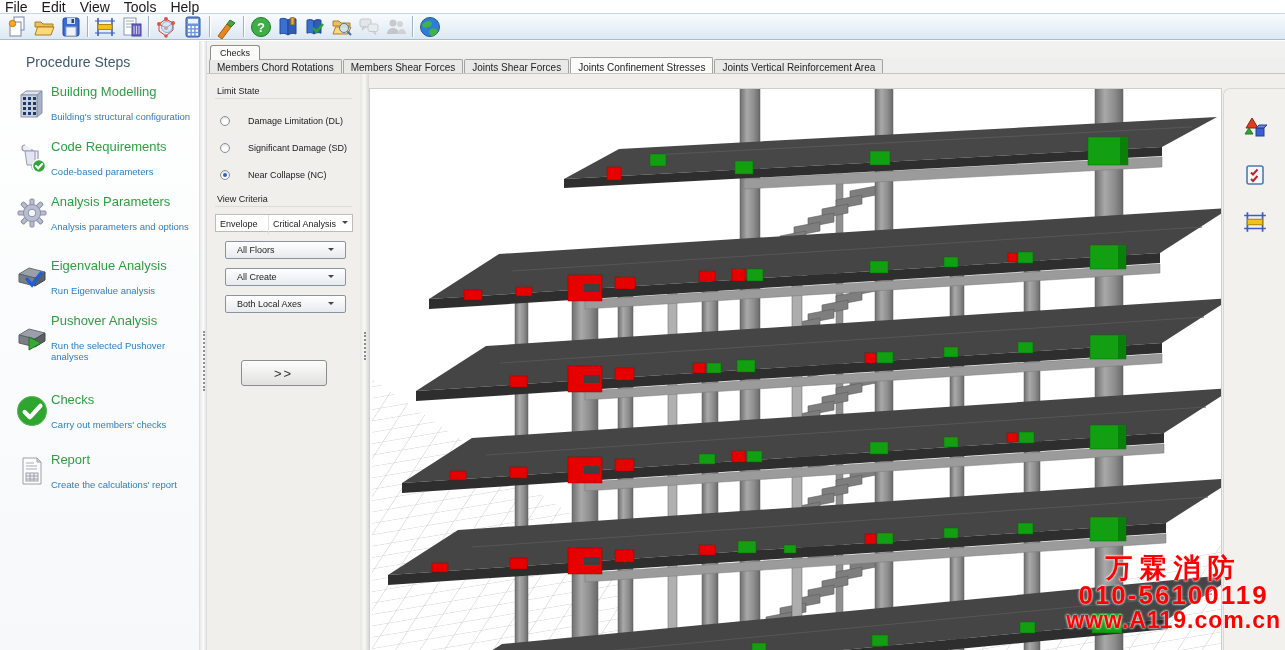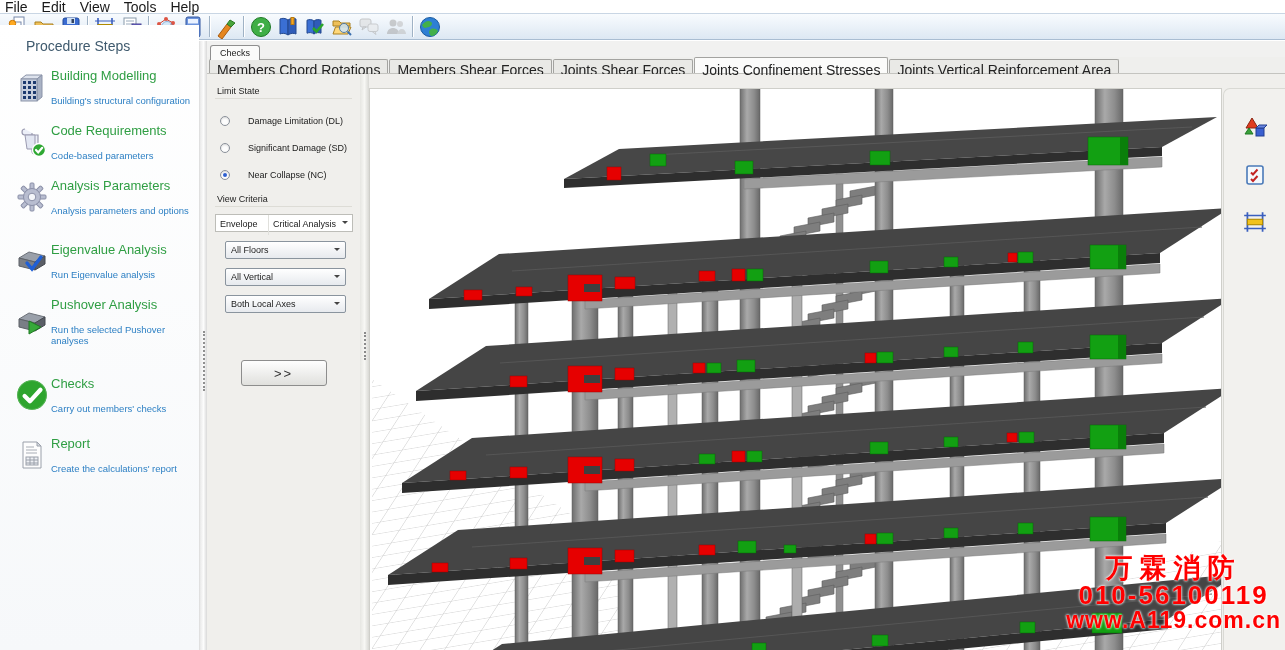--- a/index.html
+++ b/index.html
@@ -11,38 +11,38 @@
   .menu-item { cursor:default; }
 
   
   .toolbar { height:27px; background:linear-gradient(#f8fbfe,#dde8f3); border-top:1px solid #c9d6e4;
              border-bottom:1px solid #a9bdd2; display:flex; align-items:center; padding:0 3px; }
   .tbtn { width:27px; height:25px; display:flex; align-items:center; justify-content:center; border-radius:3px; }
   .tbtn.disabled { opacity:.55; filter:grayscale(1); }
   .tsep { width:1px; height:21px; background:#9fb2c5; box-shadow:1px 0 0 #fff; margin:0 3px; }
 
   
-  .sidebar { position:absolute; left:0; top:25px; width:199px; bottom:0;
+  .sidebar { position:absolute; left:0; top:41px; width:199px; bottom:0;
              background:linear-gradient(#ffffff,#f6f8fa); }
   .sb-title { margin:13px 0 14px 26px; font-size:14px; color:#3f5a6e; }
   .sb-item { display:flex; align-items:center; margin:0 0 17px 13px; cursor:pointer; }
   .sb-icon { width:38px; height:38px; flex:none; display:flex; align-items:center; justify-content:center; }
   .sb-texts .t { font-size:13px; color:#2f9e43; }
   .sb-texts .s { font-size:9.5px; color:#2e80c4; margin-top:12px; }
   .sb-split { position:absolute; left:199px; top:41px; width:8px; bottom:0;
               background:linear-gradient(90deg,#e9e9e9,#fcfcfc 50%,#d9d9d9); border-left:1px solid #e0e0e0; }
   .sb-split::after { content:""; position:absolute; left:3px; top:290px; height:60px; border-left:2px dotted #8f8f8f; }
 
   
   .main { position:absolute; left:207px; top:41px; right:0; bottom:0; }
   .tabrow1 { height:16px; background:#f1f1f0; padding-left:3px; }
   .tab1 { display:inline-block; background:#fbfbfa; border:1px solid #8f8f8f; border-bottom:none;
           border-radius:3px 3px 0 0; font-size:9px; padding:2px 9px 2px; position:relative; top:1px; }
   .tabrow2 { height:17px; background:#efefed; display:flex; padding-left:2px; border-bottom:1px solid #c4c4c0; }
-  .tab2 { font-size:14px; padding:2px 7px 0; border:1px solid #a3a3a0; border-bottom:none; background:#e9e9e6;
+  .tab2 { font-size:10px; padding:2px 7px 0; border:1px solid #a3a3a0; border-bottom:none; background:#e9e9e6;
           border-radius:2px 2px 0 0; margin:2px 1px 0 0; color:#222; cursor:pointer; white-space:nowrap; }
   .tab2.active { background:#fbfbfa; margin-top:0; padding-top:4px; position:relative; z-index:2; }
 
   .workarea { position:absolute; top:33px; left:0; right:0; bottom:0; background:#f0efec; }
 
   
   .controls { position:absolute; left:0; top:0; width:153px; bottom:0; background:#f0efec; font-size:9px; }
   .glabel { margin:12px 0 0 10px; color:#222; }
   .gline  { border-top:1px solid #dddcd6; margin:2px 8px 0 8px; }
   .radio { display:flex; align-items:center; gap:18px; margin:17px 0 0 13px; cursor:pointer; }
@@ -50,21 +50,21 @@
           box-shadow:inset 0 1px 2px #d8d8d8; position:relative; flex:none; }
   .radio.checked .rdot::after { content:""; position:absolute; left:2px; top:2px; width:4px; height:4px;
           border-radius:50%; background:#2e5fd0; }
   .envrow { display:flex; margin:7px 7px 0 8px; height:18px; border:1px solid #bdbdb8; background:#fff; }
   .envlabel { flex:1; padding:4px 0 0 4px; }
   .envvalue { width:84px; border-left:1px solid #e0e0dc; padding:4px 4px 16px 4px; display:flex;
               justify-content:space-between; cursor:pointer; }
   .arr { width:0; height:0; border:3.5px solid transparent; border-top-color:#444; margin-top:2px; flex:none; }
   .dd { margin:9px 14px 0 18px; height:18px; border:1px solid #8a949e; border-radius:2px;
         background:linear-gradient(#ffffff,#e7eaee); display:flex; align-items:center;
-        justify-content:space-between; padding:0 5px; cursor:pointer; }
+        justify-content:space-between; padding:0 11px; cursor:pointer; }
   .go { display:block; margin:47px auto 0; width:86px; height:26px; border:1px solid #8d8d8d; border-radius:3px;
         background:linear-gradient(#fefefe,#e0e0dd); font-size:13px; letter-spacing:2px; color:#333;
         font-family:"Liberation Sans",sans-serif; cursor:pointer; }
 
   .split2 { position:absolute; left:153px; width:9px; top:0; bottom:0;
             background:linear-gradient(90deg,#e6e6e2,#f7f7f4 50%,#d8d8d4); }
   .split2::after { content:""; position:absolute; left:4px; top:258px; height:28px; border-left:2px dotted #8a8a8a; }
 
   
   .viewport { position:absolute; left:162px; top:14px; width:853px; bottom:0; background:#fff;
@@ -398,21 +398,21 @@
           <span>Critical Analysis</span>
           <span class="arr"></span>
         </span>
       </div>
 
       <div class="dd">
         <span>All Floors</span>
         <span class="arr"></span>
       </div>
       <div class="dd">
-        <span>All Vertical</span>
+        <span>All Create</span>
         <span class="arr"></span>
       </div>
       <div class="dd">
         <span>Both Local Axes</span>
         <span class="arr"></span>
       </div>
 
       <button class="go">&gt;&gt;</button>
     </div>
 

